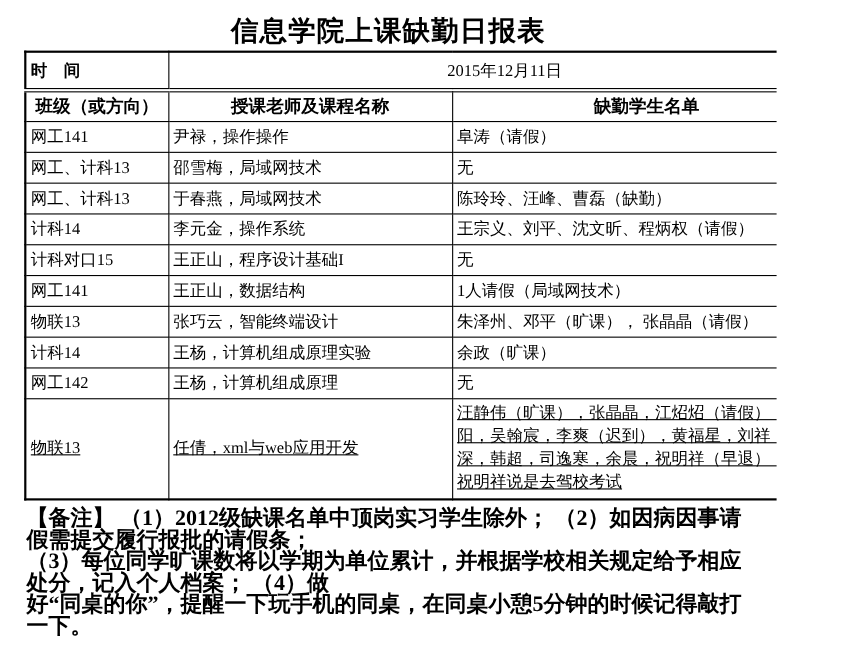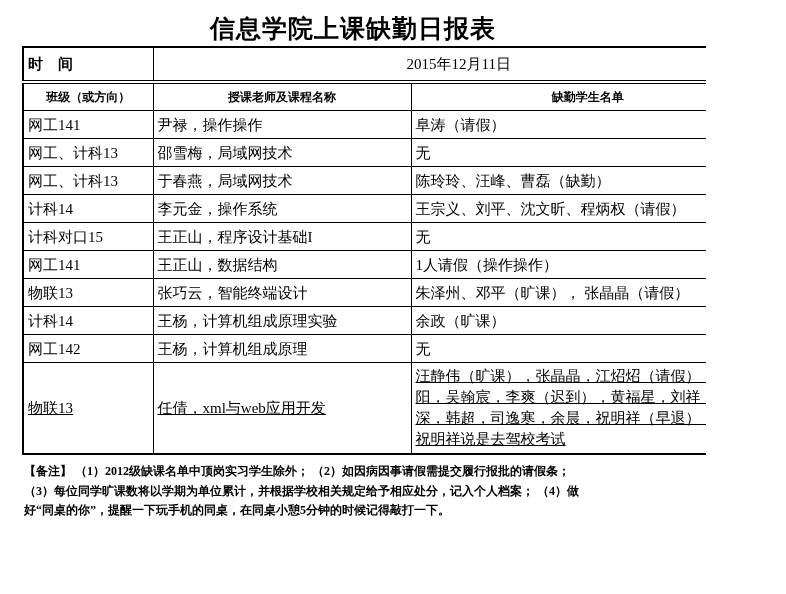--- a/index.html
+++ b/index.html
@@ -29,31 +29,31 @@
   .col1{width:130px;}
   .col2{width:258px;}
   .col3{width:354px;}
   tr.date-row td{
     height:28px;
     border-bottom:4px double #000;
   }
   tr.head-row td{
     height:22px;
     font-weight:bold;
-    font-size:12px;
+    font-size:16px;
     text-align:center;
   }
   .lbl{font-weight:bold;font-size:16px;text-align:left;}
   .date-cell{text-align:center;font-size:16px;border-radius:17px;}
   tr.data-row td{height:23px;line-height:20px;margin-left:16px;}
   tr.data-row.tall td{height:86px;line-height:21px;vertical-align:middle;text-decoration:underline;}
   .notes{
     margin:7px 20px 16px 24px;
     font-weight:bold;
-    font-size:12px;
+    font-size:20px;
     line-height:19.5px;
   }
 </style>
 </head>
 <body>
 
 <div class="sheet">
 
   <div class="title">信息学院上课缺勤日报表</div>
 
@@ -97,21 +97,21 @@
       <td>王宗义、刘平、沈文昕、程炳权（请假）</td>
     </tr>
     <tr class="data-row">
       <td>计科对口15</td>
       <td>王正山，程序设计基础I</td>
       <td>无</td>
     </tr>
     <tr class="data-row">
       <td>网工141</td>
       <td>王正山，数据结构</td>
-      <td>1人请假（操作操作）</td>
+      <td>1人请假（局域网技术）</td>
     </tr>
     <tr class="data-row">
       <td>物联13</td>
       <td>张巧云，智能终端设计</td>
       <td>朱泽州、邓平（旷课）， 张晶晶（请假）</td>
     </tr>
     <tr class="data-row">
       <td>计科14</td>
       <td>王杨，计算机组成原理实验</td>
       <td>余政（旷课）</td>

